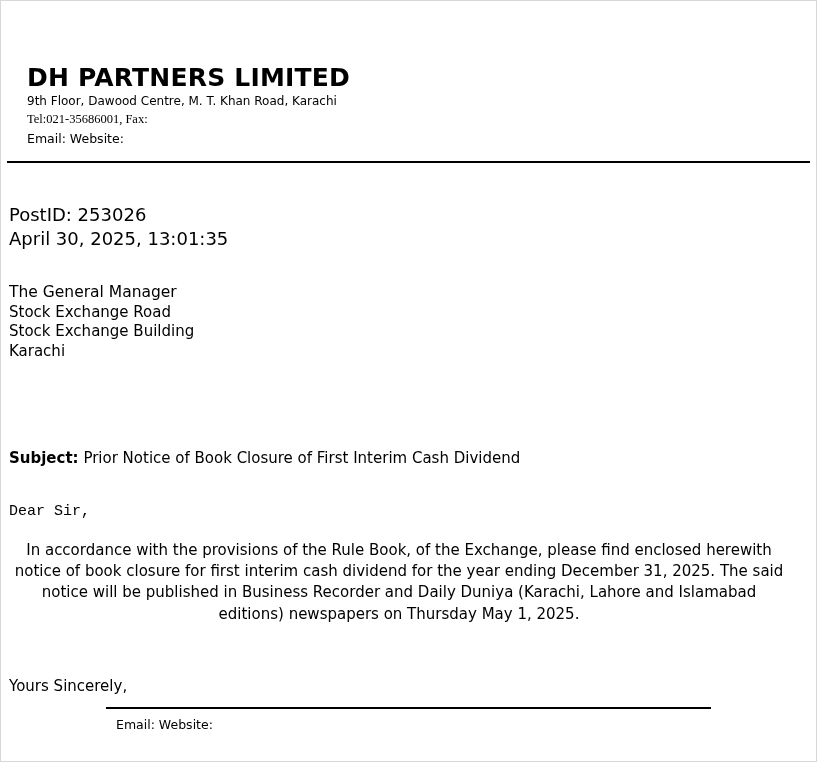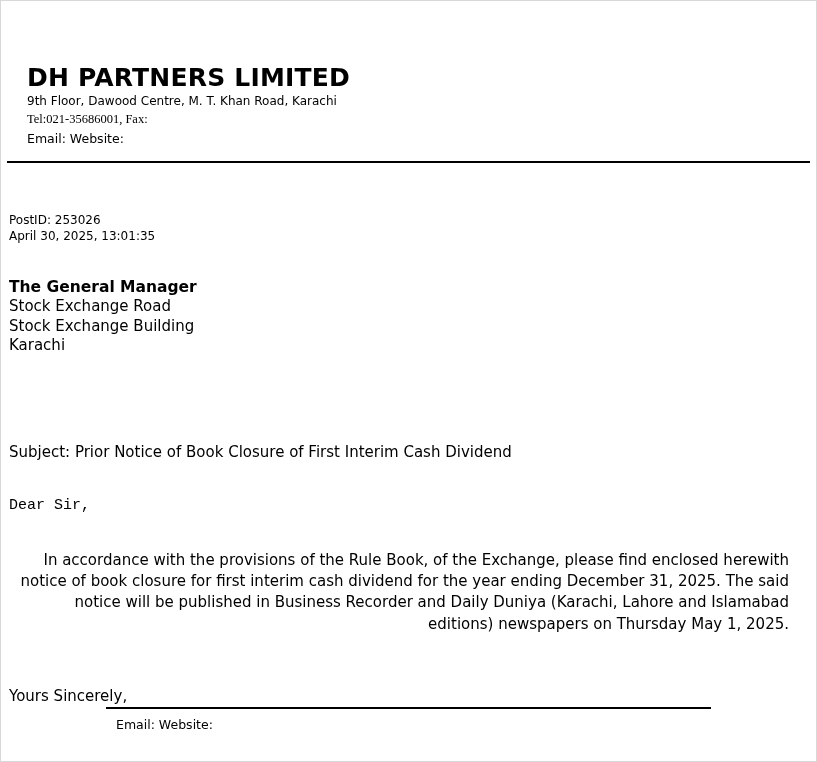--- a/index.html
+++ b/index.html
@@ -45,51 +45,51 @@
     margin-bottom: 2px;
   }
   .header-rule {
     border-top: 2.5px solid #000;
     margin: 12px 6px 0 6px;
   }
   .body-area {
     padding: 0 8px;
   }
   .meta {
-    margin-top: 46px;
-    font-size: 12px;
+    margin-top: 36px;
+    font-size: 18px;
     line-height: 1.32;
   }
   .recipient {
     margin-top: 33px;
     font-size: 15px;
     line-height: 1.28;
   }
   .recipient .bold {
-    font-weight: bold;
+    font-weight: normal;
     font-size: 15.5px;
   }
   .subject {
     margin-top: 88px;
     font-size: 15px;
   }
   .subject .lbl {
-    font-weight: normal;
+    font-weight: bold;
   }
   .salutation {
     margin-top: 36px;
     font-size: 15px;
     font-family: Liberation Mono, monospace;
   }
   .para {
-    margin-top: 36px;
+    margin-top: 20px;
     font-size: 15px;
     line-height: 1.42;
     width: 780px;
-    text-align: right;
+    text-align: center;
   }
   .signoff {
     margin-top: 52px;
     font-size: 15px;
   }
   .footer {
     position: absolute;
     left: 0;
     right: 0;
     bottom: 8px;

